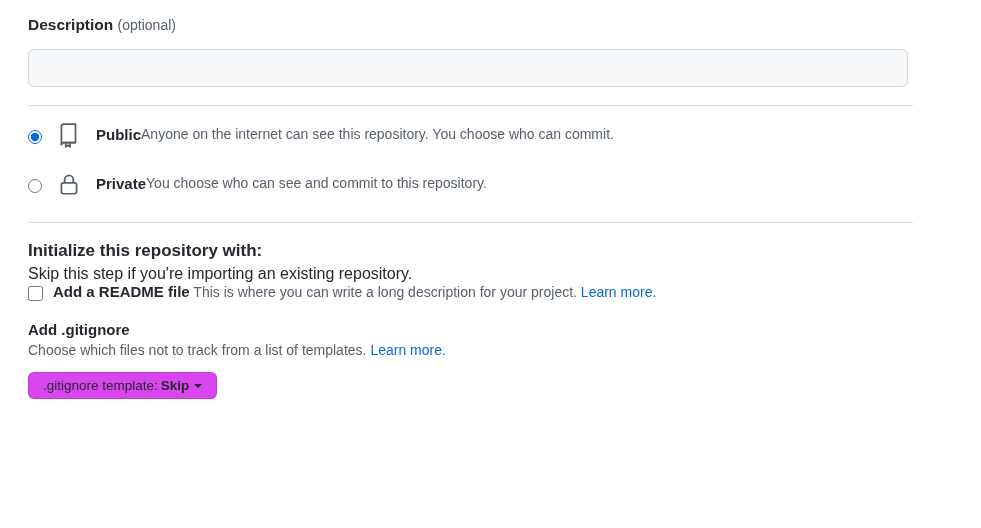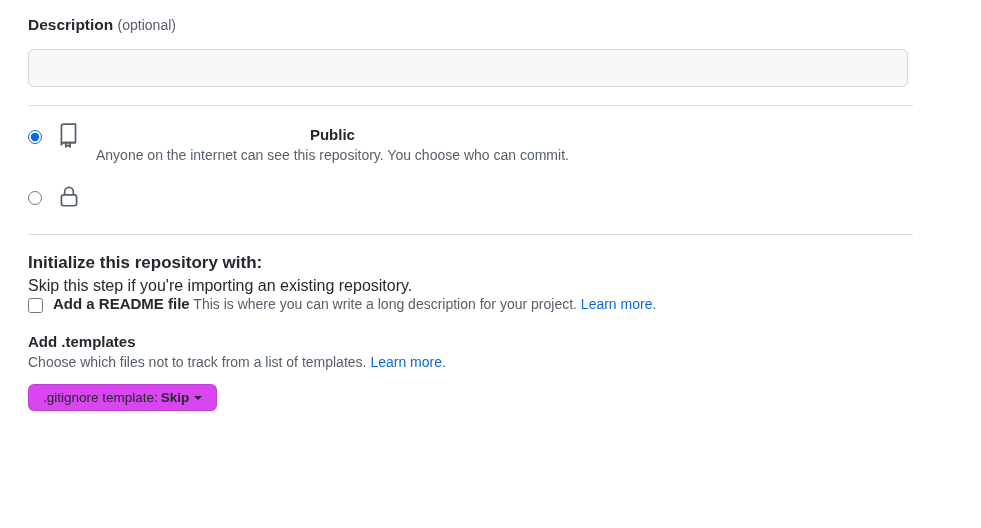--- a/index.html
+++ b/index.html
@@ -55,22 +55,21 @@
       accent-color: #0969da;
     }
     .visibility-icon {
       margin-right: 14px;
       margin-top: -2px;
       color: #57606a;
       flex-shrink: 0;
     }
     .radio-text {
       display: flex;
-      flex-direction: column;
-      text-align: center;
+      flex-direction: row;
     }
     .radio-text .title {
       font-weight: 600;
       font-size: 15px;
       color: #24292f;
       line-height: 1.4;
     }
     .radio-text .desc {
       color: #57606a;
       font-size: 14px;
@@ -177,41 +176,45 @@
 
 
 <div class="radio-row">
   <input type="radio" name="visibility" style="">
   <span class="visibility-icon">
     <svg width="26" height="26" viewBox="0 0 24 24" fill="none" stroke="#57606a" stroke-width="1.6">
       <rect x="5" y="11" width="14" height="10" rx="2"></rect>
       <path d="M8 11 V8 a4 4 0 0 1 8 0 v3"></path>
     </svg>
   </span>
+  <label class="radio-text">
+    <span class="title">Private</span>
+    <span class="desc">You choose who can see and commit to this repository.</span>
+  </label>
 </div>
 
 <hr class="divider">
 
 
 <div class="init-header">Initialize this repository with:</div>
 <div class="init-sub">Skip this step if you're importing an existing repository.</div>
 
 
 <div class="checkbox-row">
   <input type="checkbox" style="">
   <label class="chk-text">
     <span class="title">Add a README file</span>
     <span class="desc">
       <span>This is where you can write a long description for your project. </span><a href="#">Learn more.</a>
     </span>
   </label>
 </div>
 
 
-<div class="gitignore-header">Add .templates</div>
+<div class="gitignore-header">Add .gitignore</div>
 <div class="gitignore-desc">
   <span>Choose which files not to track from a list of templates. </span><a href="#">Learn more.</a>
 </div>
 <button class="dropdown-btn">
   <span>.gitignore template: </span>
   <span class="bold">Skip</span>
   <span class="caret"></span>
 </button>
 
 

